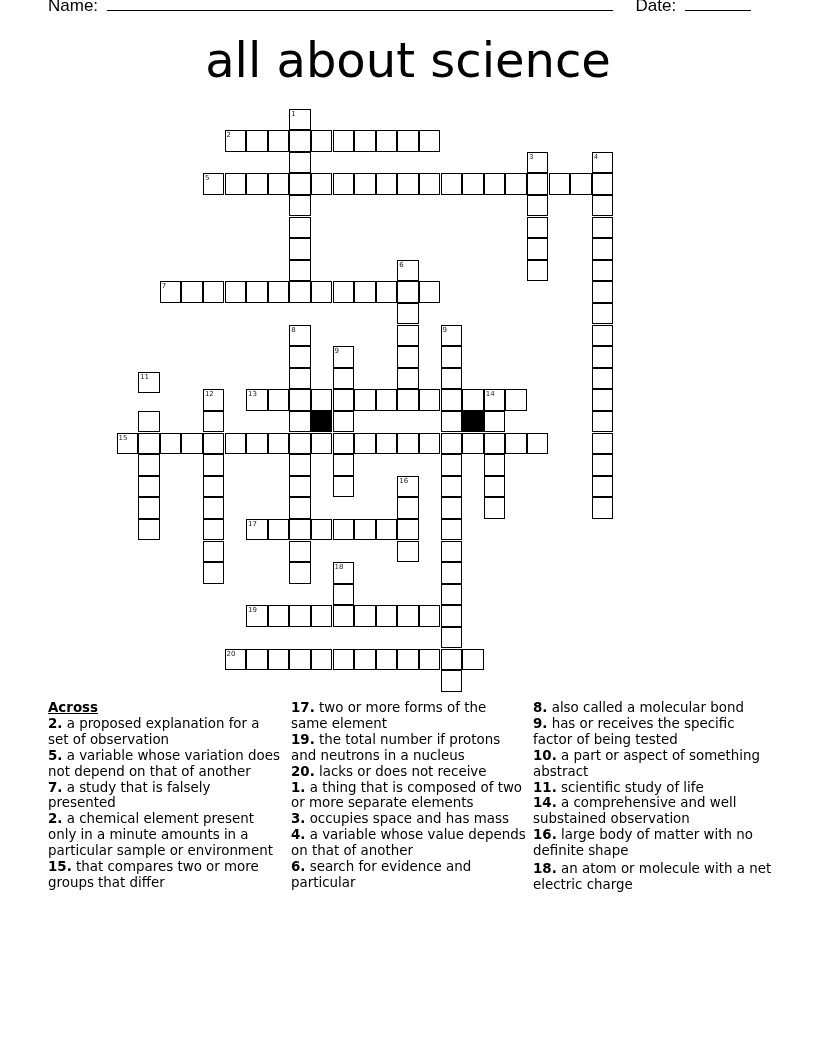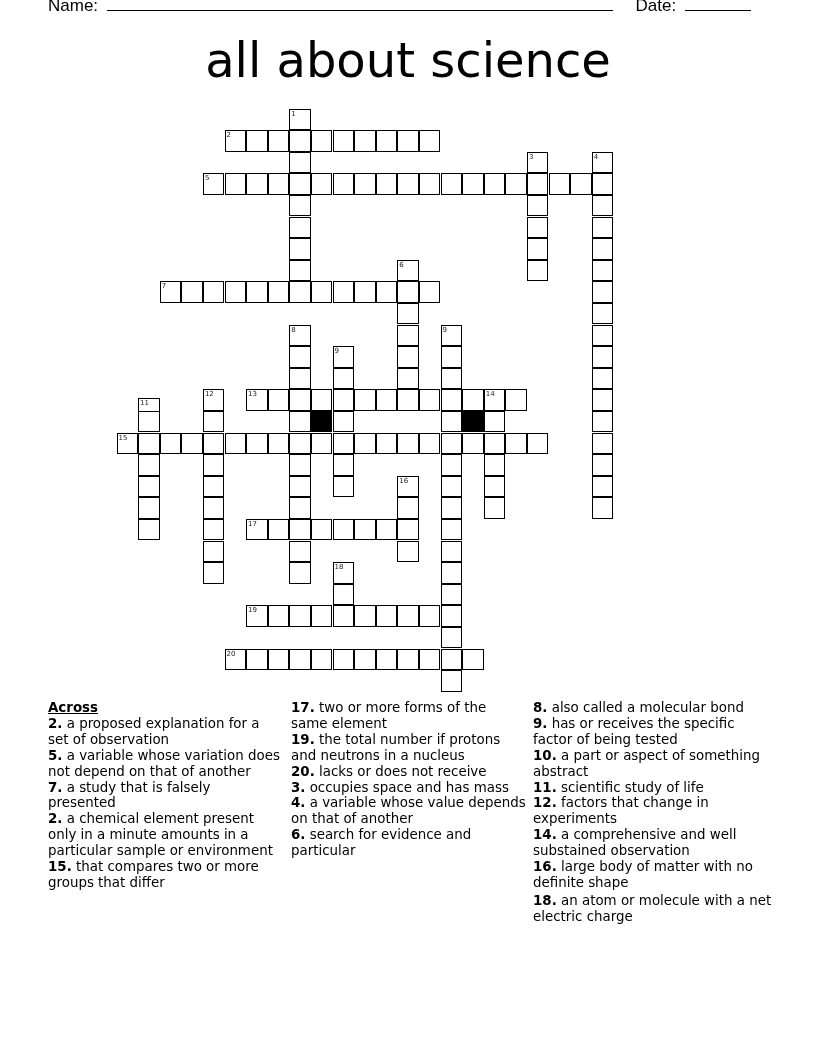--- a/index.html
+++ b/index.html
@@ -157,21 +157,21 @@
     <div class="cell" style="left: 441px; top: 670.6px;"></div>
     <div class="cell" style="left: 333px; top: 346.6px;">
       <span class="num">9</span>
     </div>
     <div class="cell" style="left: 333px; top: 368.2px;"></div>
     <div class="cell" style="left: 333px; top: 389.8px;"></div>
     <div class="cell" style="left: 333px; top: 411.4px;"></div>
     <div class="cell" style="left: 333px; top: 433px;"></div>
     <div class="cell" style="left: 333px; top: 454.6px;"></div>
     <div class="cell" style="left: 333px; top: 476.2px;"></div>
-    <div class="cell" style="left: 138.6px; top: 398px;">
+    <div class="cell" style="left: 138.6px; top: 372px;">
       <span class="num">11</span>
     </div>
     <div class="cell" style="left: 138.6px; top: 411.4px;"></div>
     <div class="cell" style="left: 138.6px; top: 433px;"></div>
     <div class="cell" style="left: 138.6px; top: 454.6px;"></div>
     <div class="cell" style="left: 138.6px; top: 476.2px;"></div>
     <div class="cell" style="left: 138.6px; top: 497.8px;"></div>
     <div class="cell" style="left: 138.6px; top: 519.4px;"></div>
     <div class="cell" style="left: 203.4px; top: 389.8px;">
       <span class="num">12</span>
@@ -270,27 +270,27 @@
   <div class="clue"><b>5.</b> <span>a variable whose variation does not depend on that of another</span></div>
   <div class="clue"><b>7.</b> <span>a study that is falsely presented</span></div>
   <div class="clue"><b>2.</b> <span>a chemical element present only in a minute amounts in a particular sample or environment</span></div>
   <div class="clue"><b>15.</b> <span>that compares two or more groups that differ</span></div>
 </div>
 
 <div class="clues col2">
   <div class="clue"><b>17.</b> <span>two or more forms of the same element</span></div>
   <div class="clue"><b>19.</b> <span>the total number if protons and neutrons in a nucleus</span></div>
   <div class="clue"><b>20.</b> <span>lacks or does not receive</span></div>
+  <div class="clue"><b>1.</b> <span>a thing that is composed of two or more separate elements</span></div>
   <div class="clue"><b>3.</b> <span>occupies space and has mass</span></div>
   <div class="clue"><b>4.</b> <span>a variable whose value depends on that of another</span></div>
   <div class="clue"><b>6.</b> <span>search for evidence and particular</span></div>
 </div>
 
 <div class="clues col3">
   <div class="clue"><b>8.</b> <span>also called a molecular bond</span></div>
   <div class="clue"><b>9.</b> <span>has or receives the specific factor of being tested</span></div>
   <div class="clue"><b>10.</b> <span>a part or aspect of something abstract</span></div>
   <div class="clue"><b>11.</b> <span>scientific study of life</span></div>
-  <div class="clue"><b>12.</b> <span>factors that change in experiments</span></div>
   <div class="clue"><b>14.</b> <span>a comprehensive and well substained observation</span></div>
   <div class="clue"><b>16.</b> <span>large body of matter with no definite shape</span></div>
   <div class="clue" style="margin-top:2px;"><b>18.</b> <span>an atom or molecule with a net electric charge</span></div>
 </div>
 
 </body></html>

